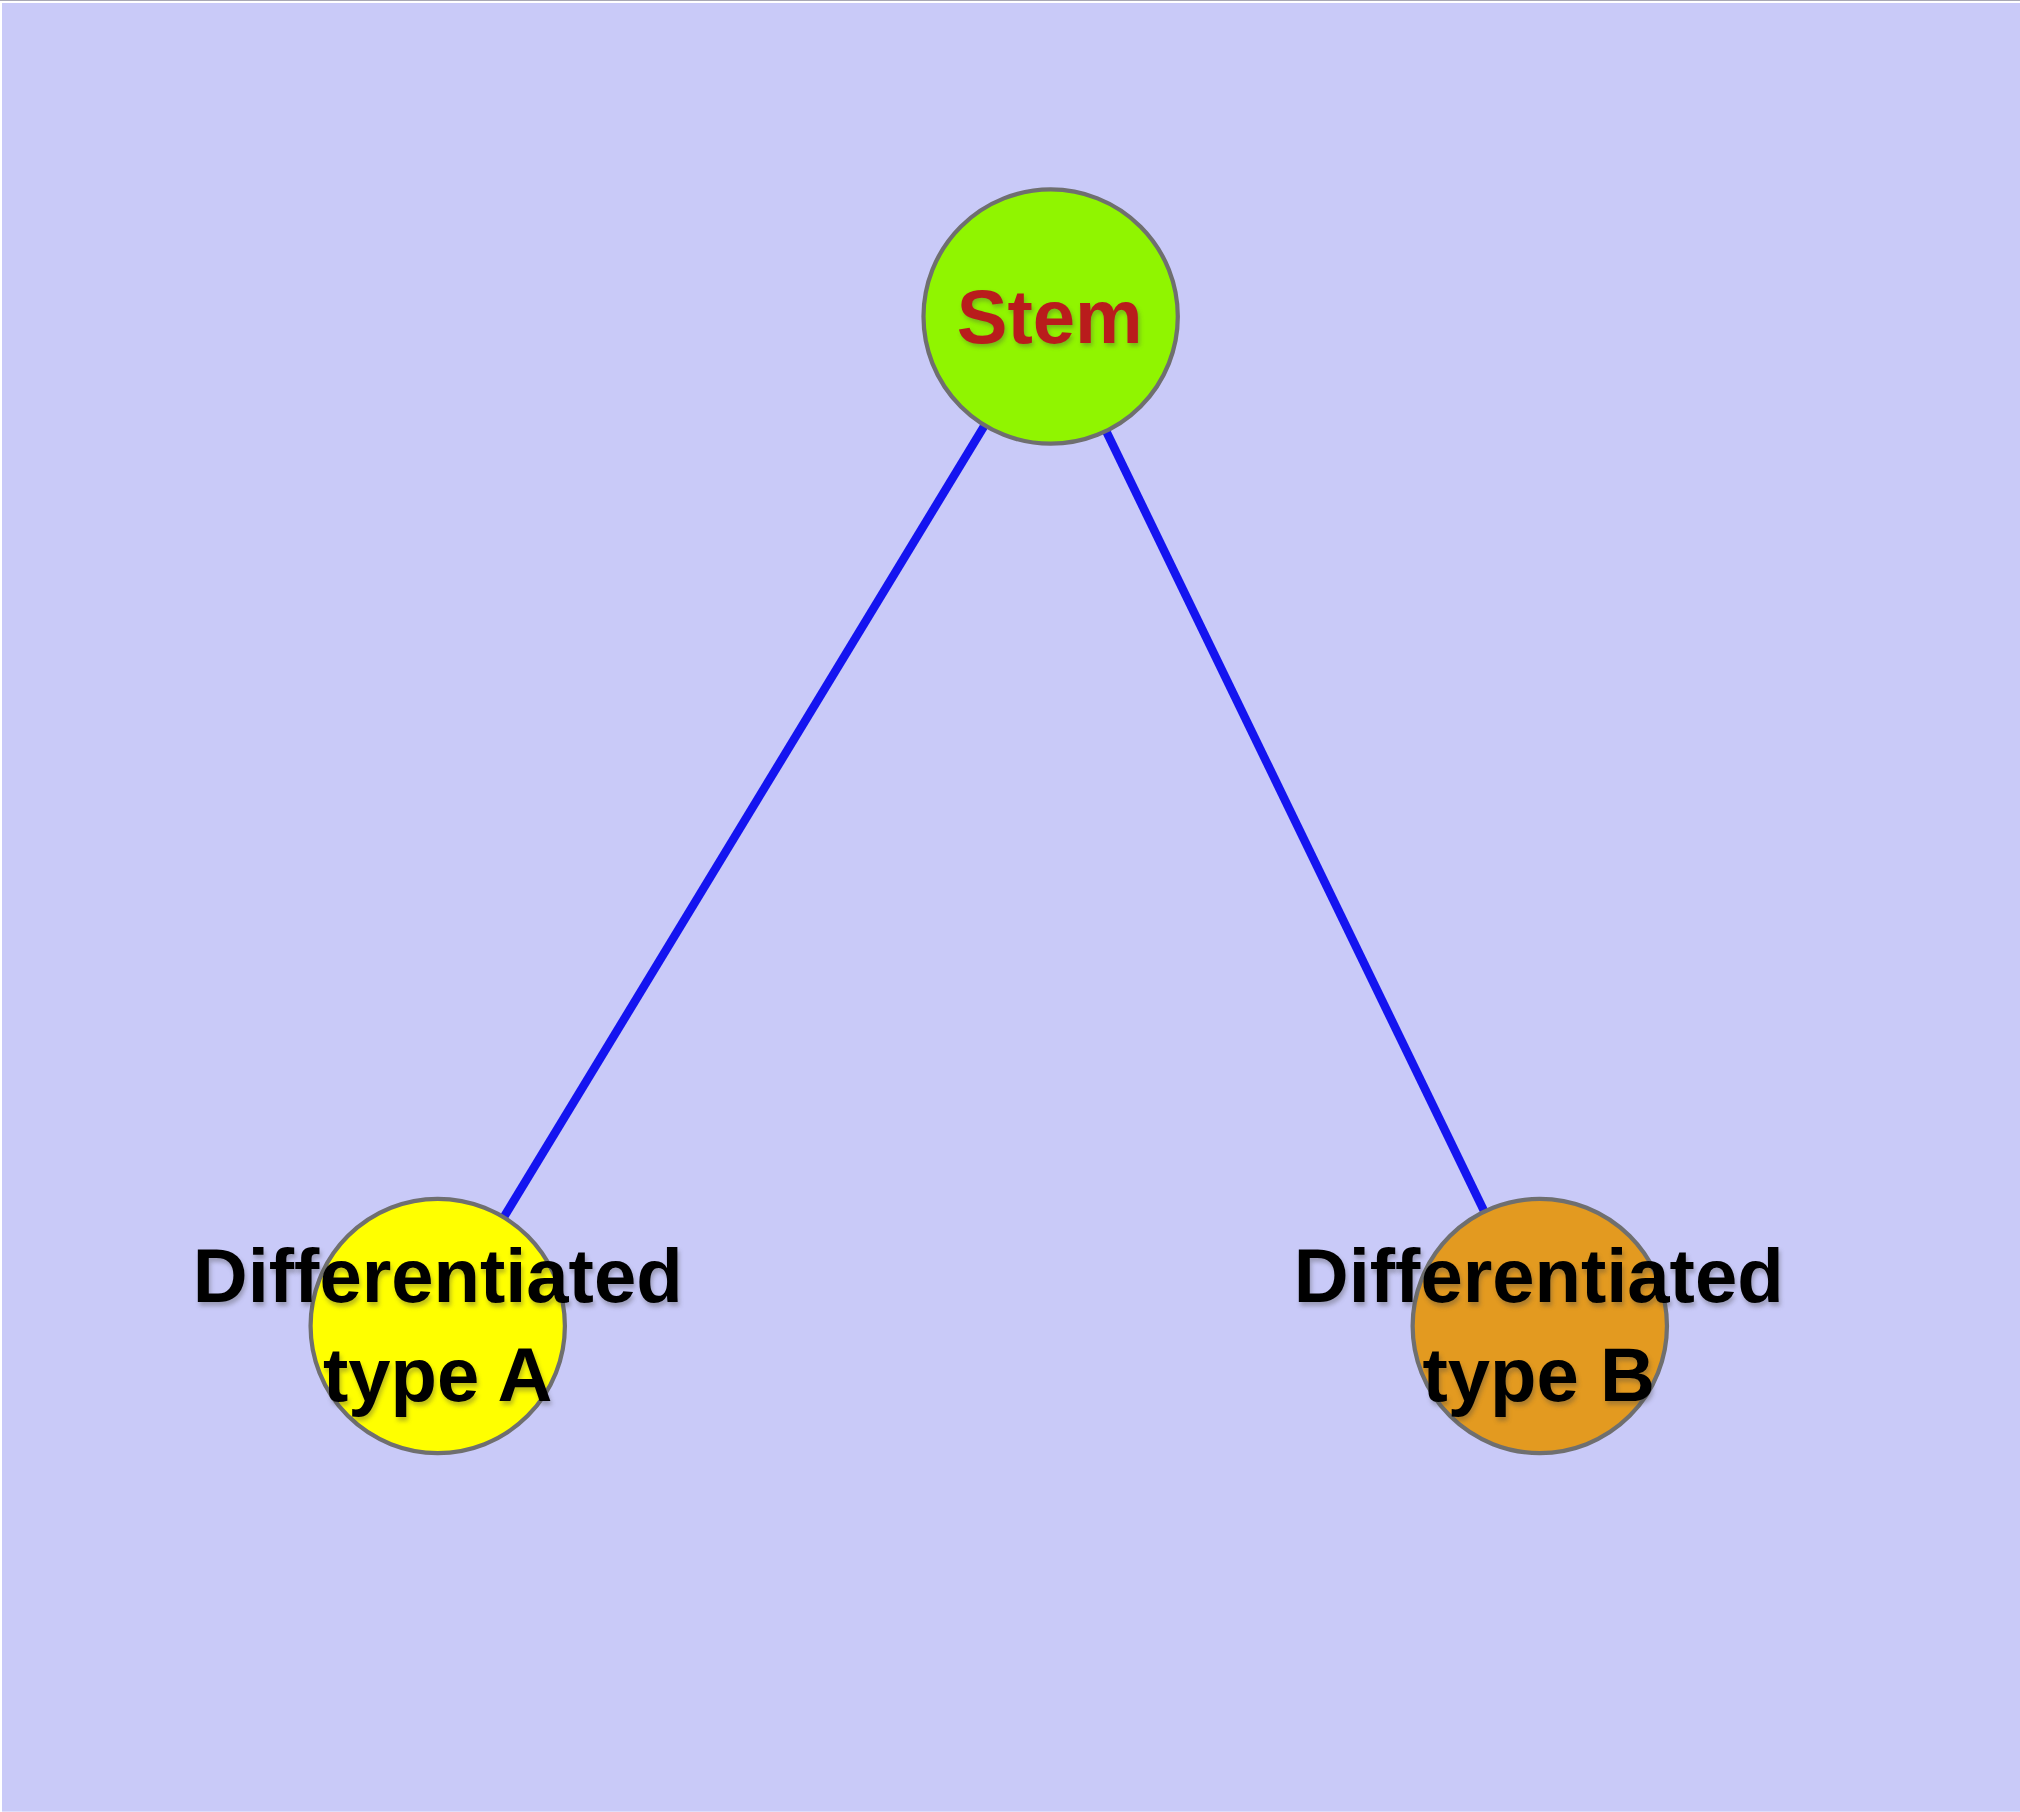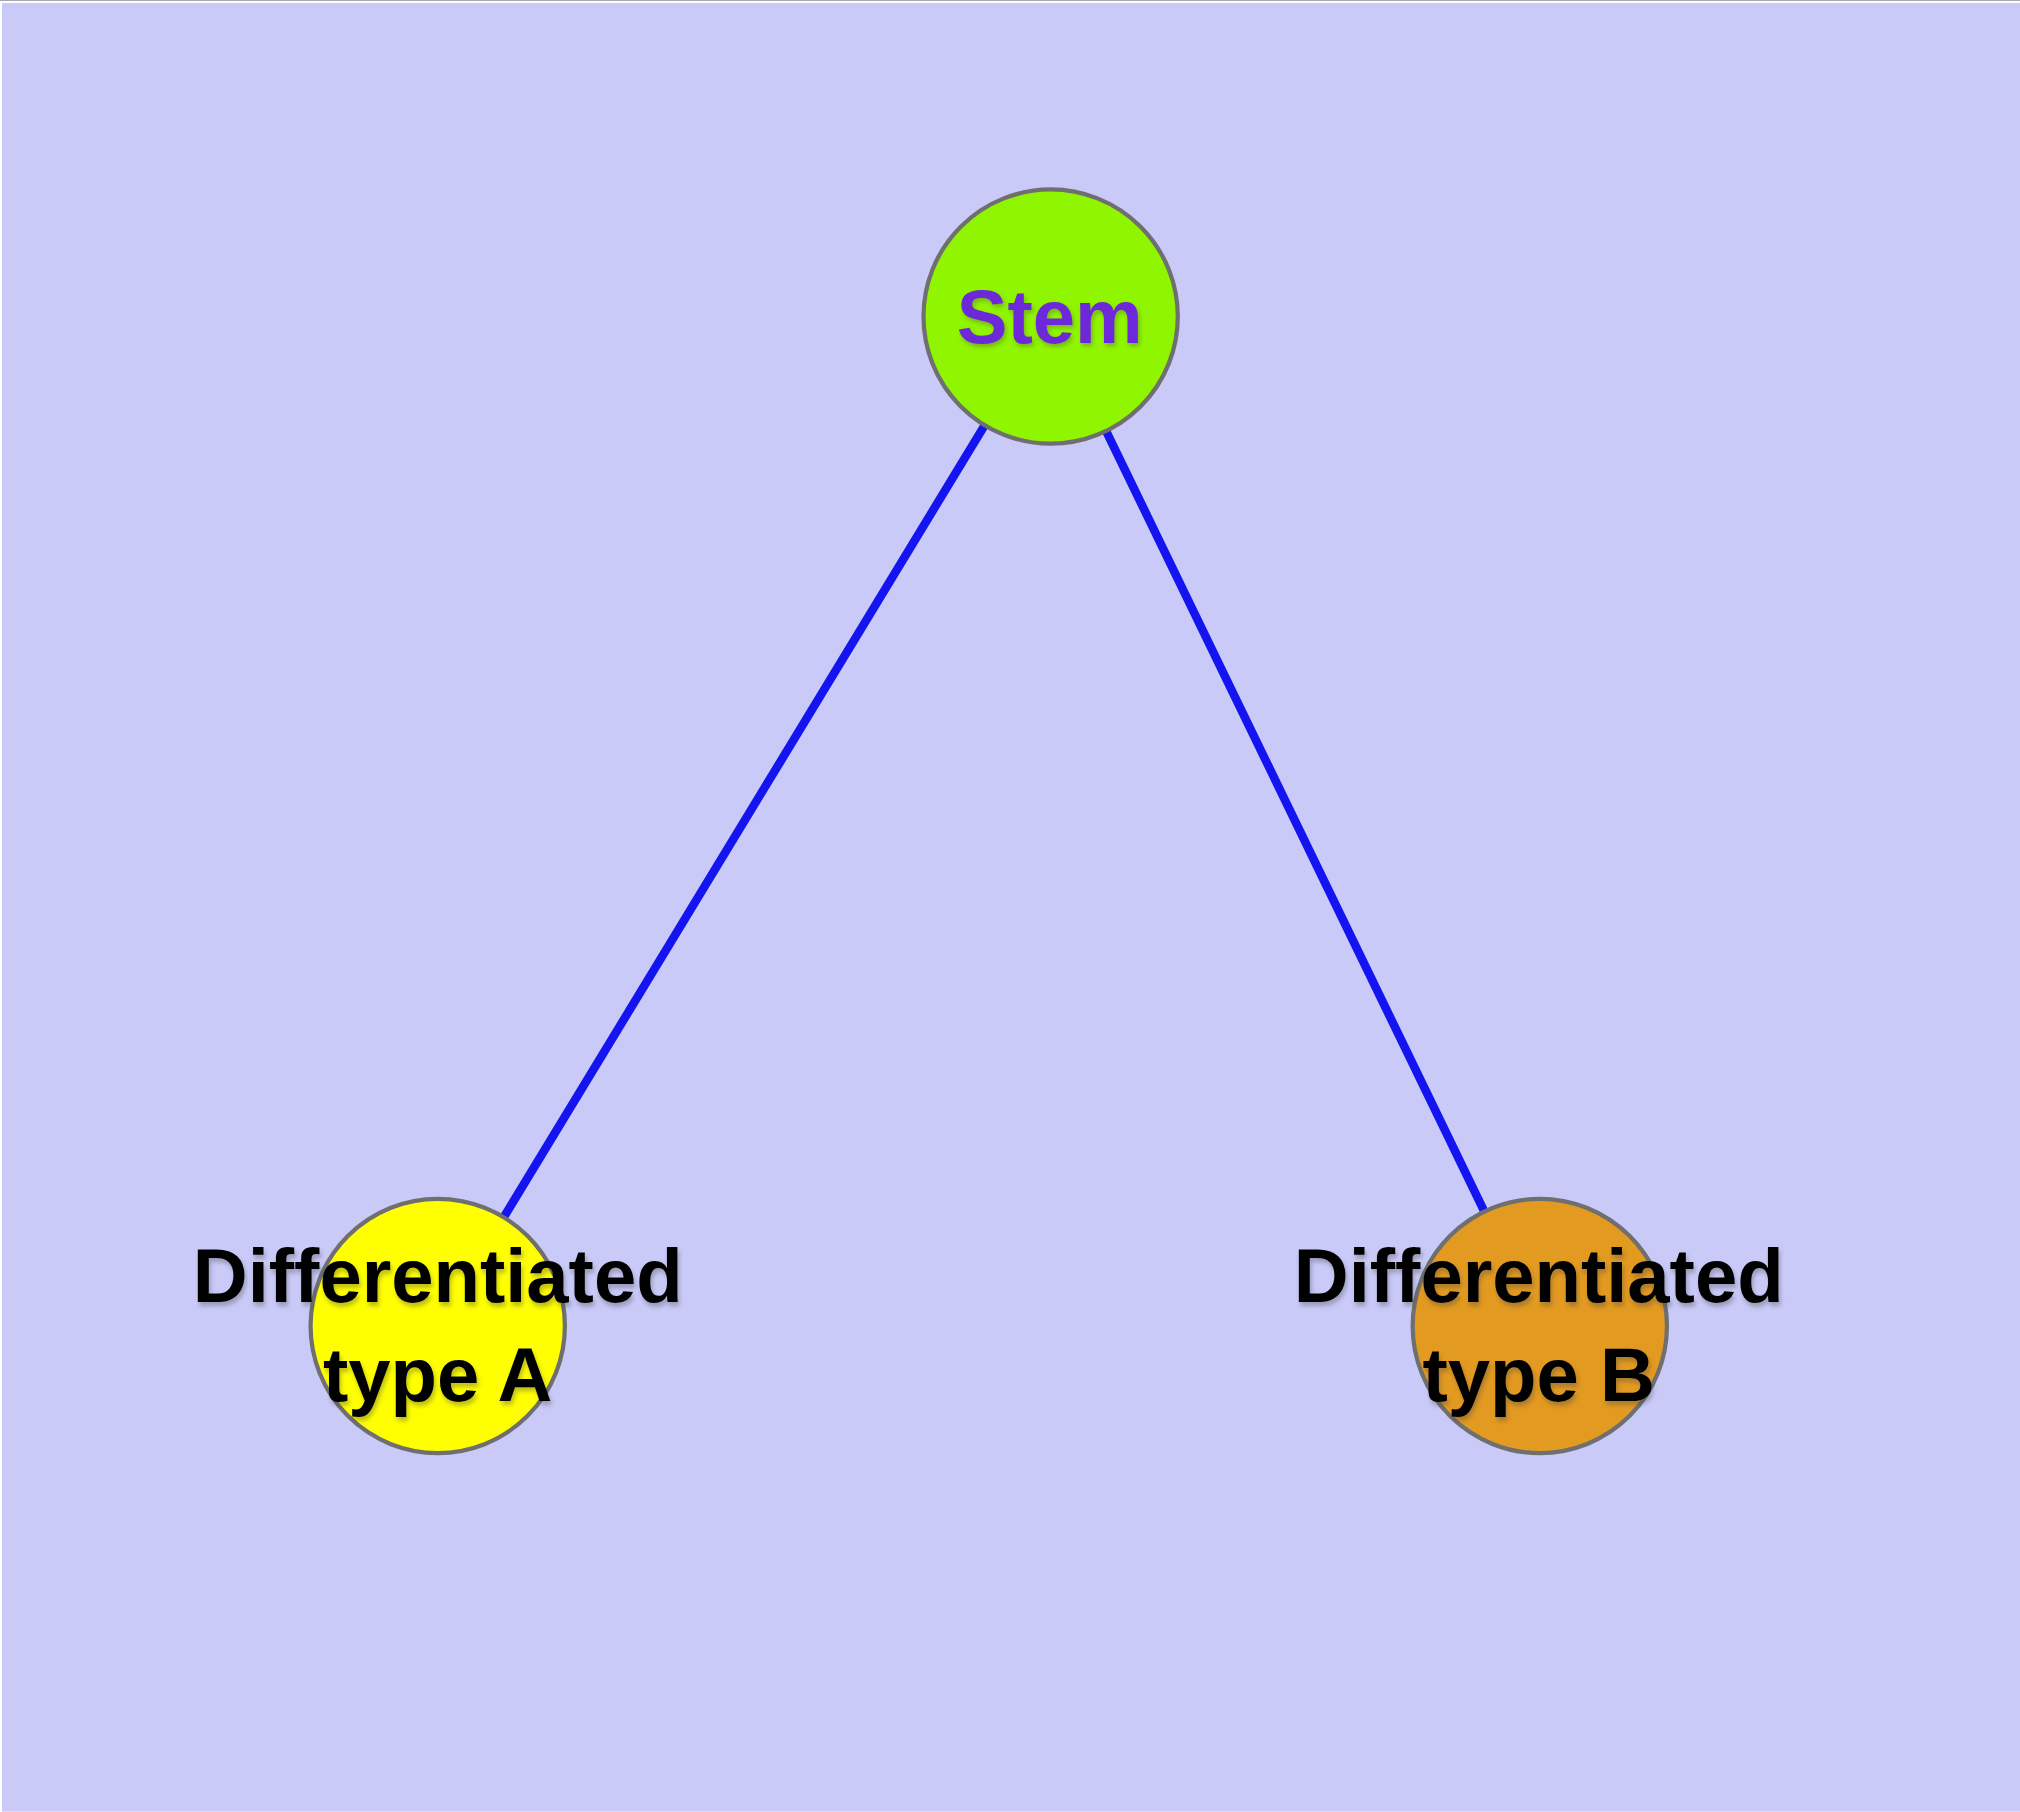--- a/index.html
+++ b/index.html
@@ -56,20 +56,20 @@
   <div class="top-frame-line"></div>
   <div class="canvas" id="graph-canvas">
     <svg id="graph-svg" viewBox="0 0 2382 2134" preserveAspectRatio="none">
         <rect x="0" y="0" width="2382" height="2134" fill="#c9caf8"></rect>
         <line x1="1237" y1="370" x2="514" y2="1561" stroke="#1414f0" stroke-width="10"></line>
         <line x1="1237" y1="370" x2="1814" y2="1561" stroke="#1414f0" stroke-width="10"></line>
         <circle cx="1237" cy="370" r="150" fill="#90f500" stroke="#6f6f6f" stroke-width="5"></circle>
         <circle cx="514" cy="1561" r="150" fill="#ffff00" stroke="#6f6f6f" stroke-width="5"></circle>
         <circle cx="1814" cy="1561" r="150" fill="#e39a20" stroke="#6f6f6f" stroke-width="5"></circle>
       </svg>
-    <div class="node-label" style="left: 1048px; top: 314px; color: #6d28d9;">Stem</div>
+    <div class="node-label" style="left: 1048px; top: 314px; color: #b91c1c;">Stem</div>
     <div class="node-label" style="left: 436px; top: 1323px; color: rgb(0, 0, 0);">Differentiated
 type A</div>
     <div class="node-label" style="left: 1537px; top: 1323px; color: rgb(0, 0, 0);">Differentiated
 type B</div>
   </div>
 </div>
 
 
 </body></html>

